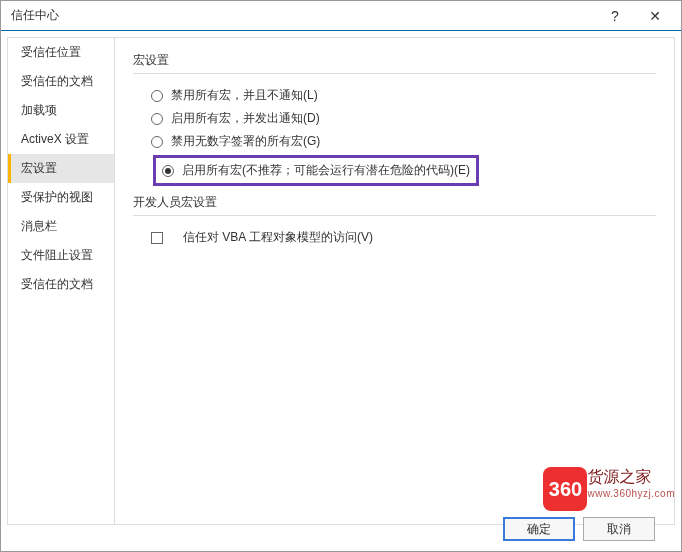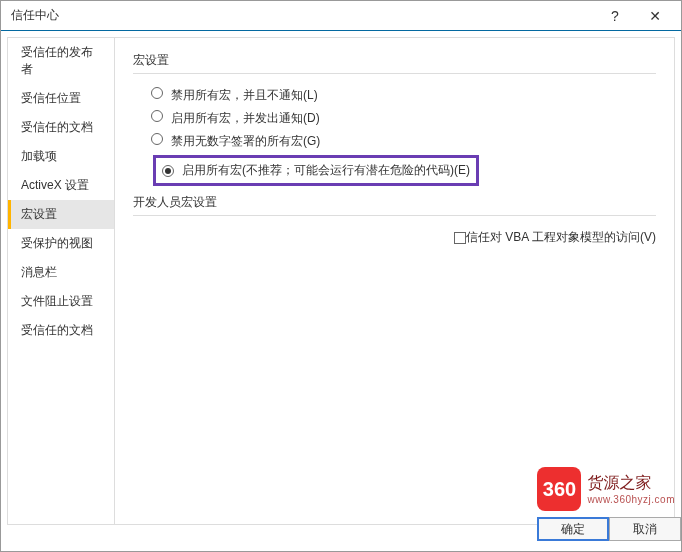--- a/index.html
+++ b/index.html
@@ -71,20 +71,21 @@
     position: relative;
   }
   .section-title {
     font-size: 12px;
     padding-bottom: 4px;
     border-bottom: 1px solid #ddd;
     margin-bottom: 10px;
   }
   .radio-row {
     display: flex;
+    align-items: center;
     padding: 3px 0 3px 18px;
     gap: 8px;
   }
   .radio {
     width: 12px; height: 12px;
     border: 1px solid #666;
     border-radius: 50%;
     display: inline-flex;
     align-items: center; justify-content: center;
     flex-shrink: 0;
@@ -101,60 +102,58 @@
     margin-left: 20px;
     margin-top: 2px;
     display: inline-flex;
     align-items: center;
     gap: 8px;
   }
   .checkbox-row {
     display: flex;
     align-items: center;
     padding: 3px 0 3px 18px;
-    gap: 0;
-    justify-content: flex-end;
+    gap: 20px;
   }
   .checkbox {
     width: 12px; height: 12px;
     border: 1px solid #666;
     display: inline-block;
     flex-shrink: 0;
   }
   .section2 {
     margin-top: 8px;
   }
   .footer {
     position: absolute;
     bottom: 0; left: 0; right: 0;
     height: 44px;
     display: flex;
     justify-content: flex-end;
     align-items: center;
-    padding-right: 0;
-    gap: 0;
+    padding-right: 26px;
+    gap: 8px;
   }
   .btn {
     min-width: 72px;
     height: 24px;
     border: 1px solid #aaa;
     background: #f7f7f7;
     display: flex; align-items: center; justify-content: center;
     font-size: 12px;
     padding: 0 10px;
   }
   .btn.primary {
     border: 2px solid #3a7ad8;
   }
   .watermark {
     position: absolute;
     right: 6px; bottom: 40px;
     display: flex;
-    align-items: center;
-    gap: 6px;
+    gap: 0;
     z-index: 5;
   }
   .wm-badge {
     background: #ed2f2f;
     color: #fff;
     font-weight: bold;
     font-family: Arial, sans-serif;
     font-size: 20px;
     width: 44px; height: 44px;
     border-radius: 8px;
@@ -178,21 +177,20 @@
 
   <div class="titlebar">
     <span class="title">信任中心</span>
     <div class="ctl">?</div>
     <div class="ctl">✕</div>
   </div>
 
   <div class="body">
 
     <div class="sidebar">
-      <div class="sidebar-item">受信任的发布者</div>
       <div class="sidebar-item">受信任位置</div>
       <div class="sidebar-item">受信任的文档</div>
       <div class="sidebar-item">加载项</div>
       <div class="sidebar-item">ActiveX 设置</div>
       <div class="sidebar-item active">宏设置</div>
       <div class="sidebar-item">受保护的视图</div>
       <div class="sidebar-item">消息栏</div>
       <div class="sidebar-item">文件阻止设置</div>
       <div class="sidebar-item">受信任的文档</div>
     </div>

